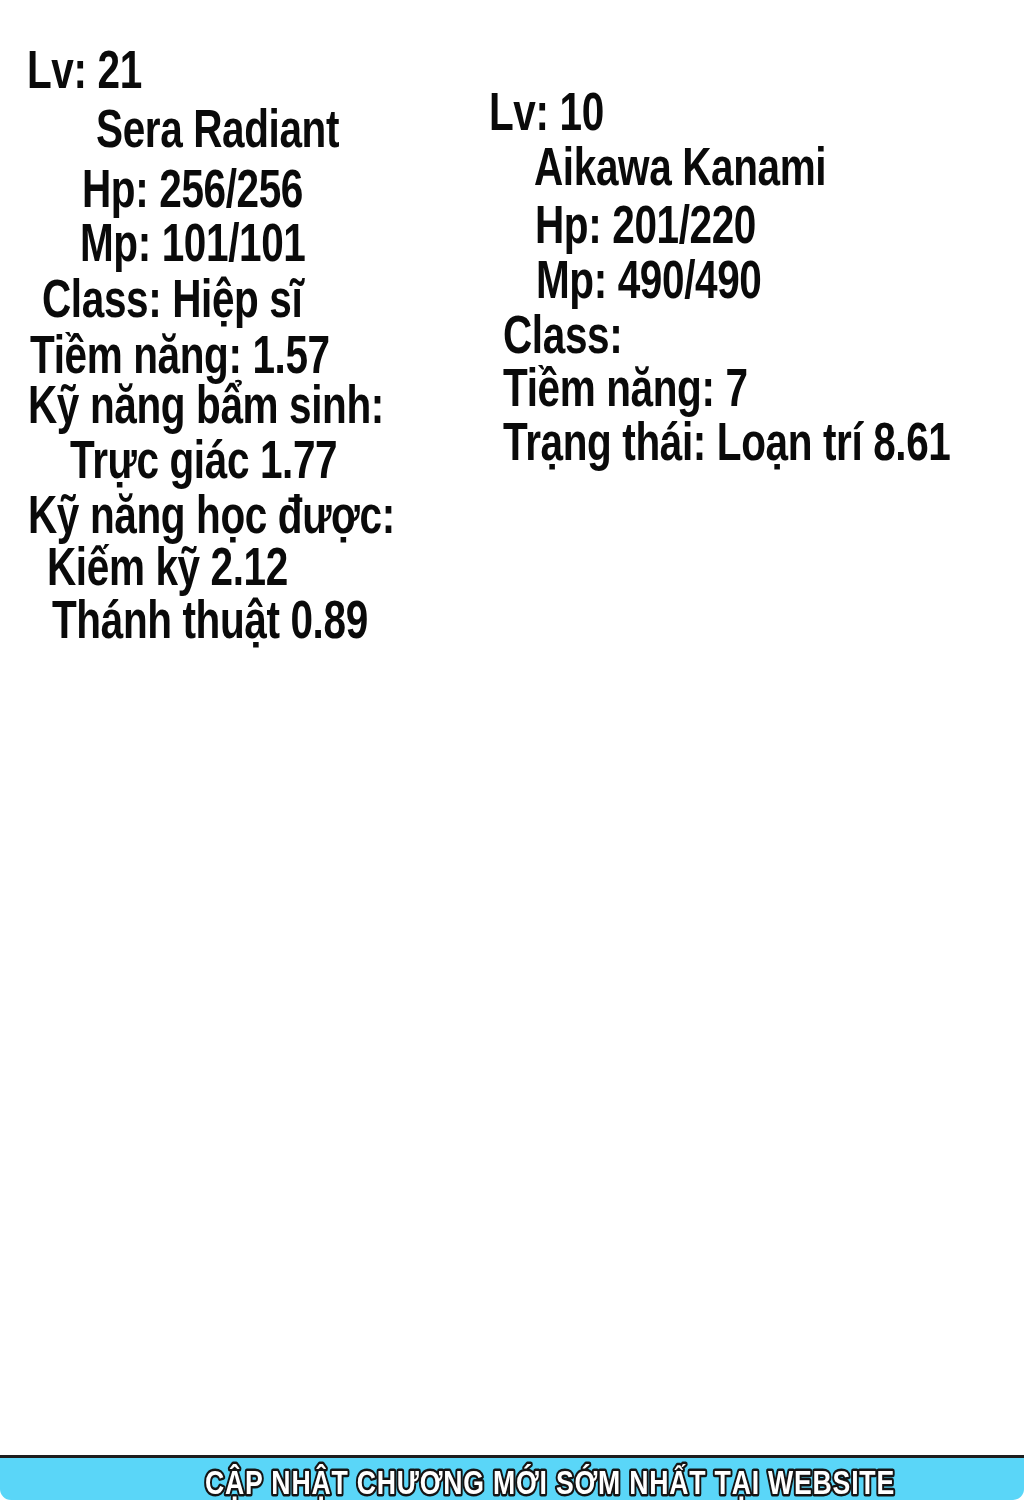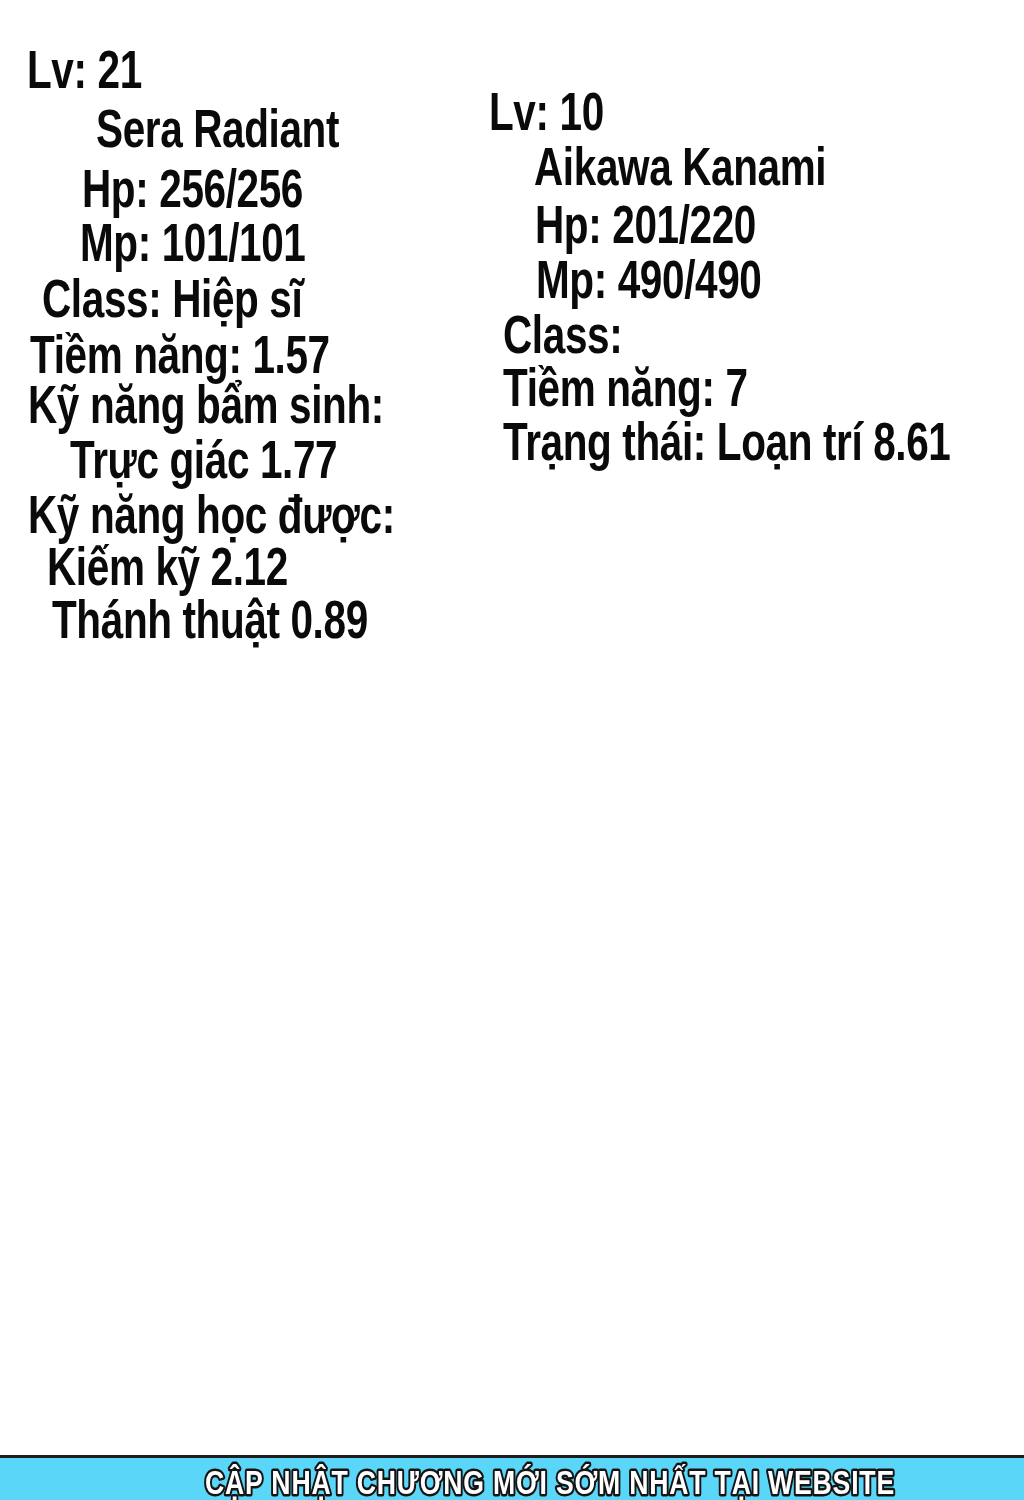--- a/index.html
+++ b/index.html
@@ -7,20 +7,21 @@
     padding: 0;
     background: #ffffff;
   }
   .page {
     position: relative;
     width: 1024px;
     height: 1500px;
     background: #ffffff;
     overflow: hidden;
     font-family: "Liberation Sans", sans-serif;
+    border-radius: 11px;
   }
   .stat-line {
     position: absolute;
     font-weight: 700;
     font-size: 54px;
     line-height: 1;
     color: #0a0a0a;
     white-space: nowrap;
     letter-spacing: -0.5px;
     transform: scaleX(0.75);

